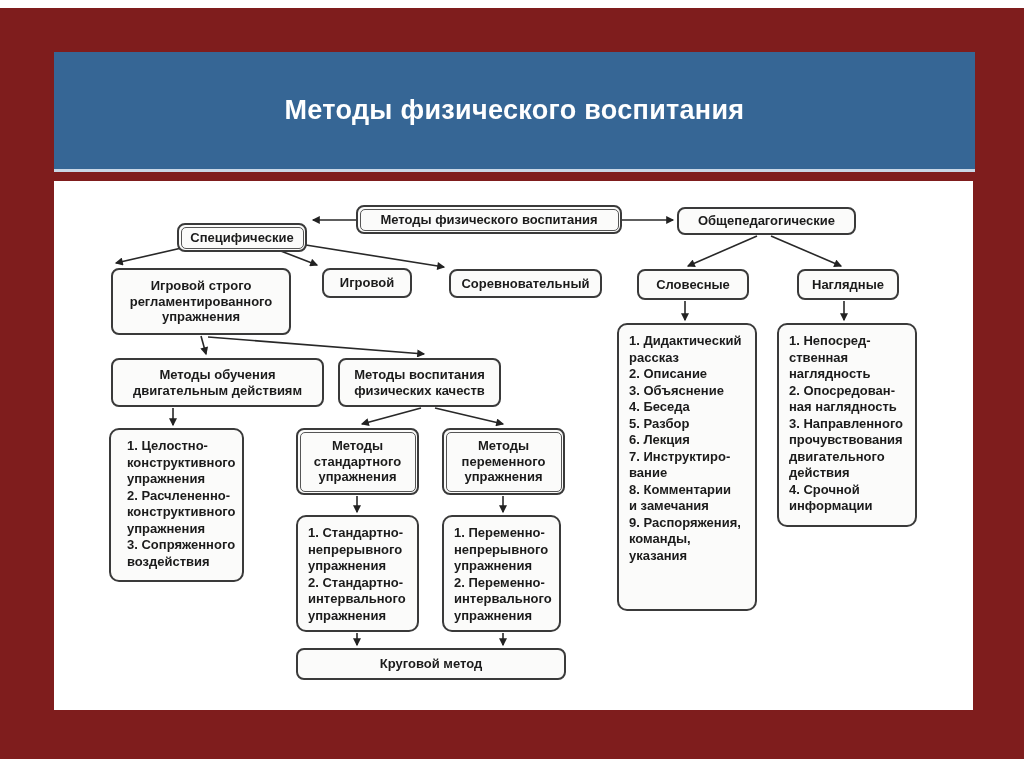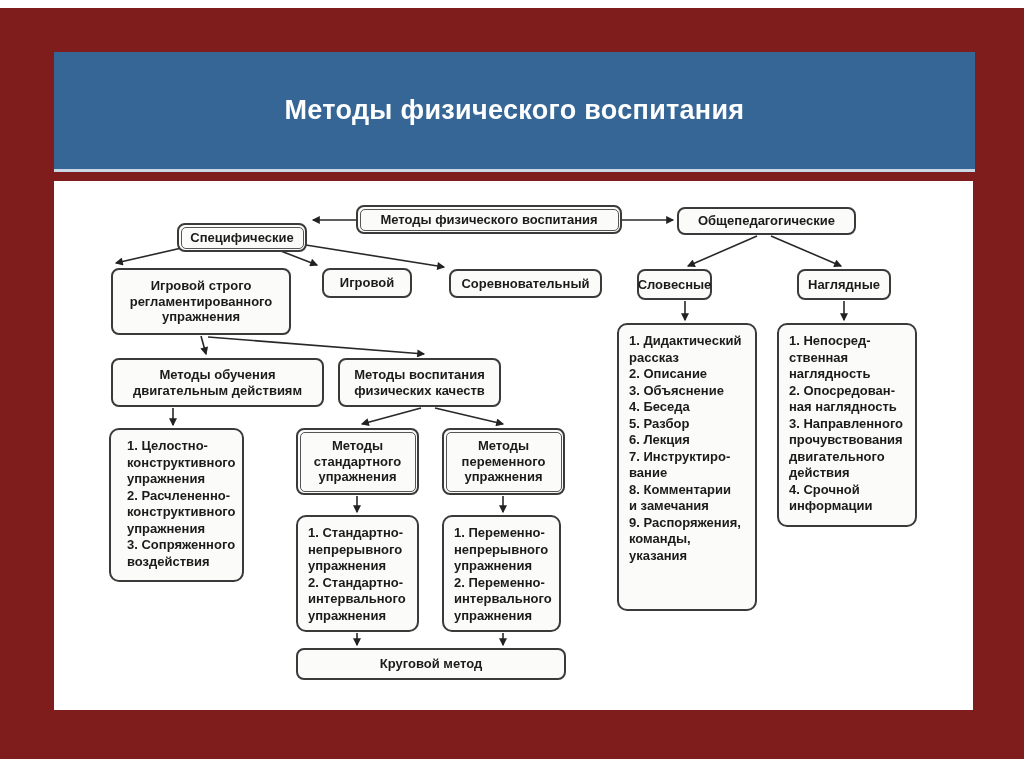--- a/index.html
+++ b/index.html
@@ -88,22 +88,22 @@
 
     <div class="node double" style="left:123px; top:25px; width:130px; height:29px;margin-top:17px;">Специфические</div>
     <div class="node double" style="left:302px; top:24px; width:266px; height:29px;">Методы физического воспитания</div>
     <div class="node" style="left:623px; top:26px; width:179px; height:28px;">Общепедагогические</div>
 
     <div class="node" style="left:57px; top:87px; width:180px; height:67px;">Игровой строго
 регламентированного
 упражнения</div>
     <div class="node" style="left:268px; top:87px; width:90px; height:30px;">Игровой</div>
     <div class="node" style="left:395px; top:88px; width:153px; height:29px;">Соревновательный</div>
-    <div class="node" style="left:583px; top:88px; width:75px; height:31px;border-radius:8px;">Словесные</div>
-    <div class="node" style="left:743px; top:88px; width:94px; height:31px;">Наглядные</div>
+    <div class="node" style="left:583px; top:88px; width:112px; height:31px;border-radius:8px;">Словесные</div>
+    <div class="node" style="left:743px; top:88px; width:102px; height:31px;">Наглядные</div>
 
     <div class="node" style="left:57px; top:177px; width:213px; height:49px;">Методы обучения
 двигательным действиям</div>
     <div class="node" style="left:284px; top:177px; width:163px; height:49px;">Методы воспитания
 физических качеств</div>
 
     <div class="node list" style="left:563px; top:142px; width:140px; height:288px;">1. Дидактический
 рассказ
 2. Описание
 3. Объяснение

